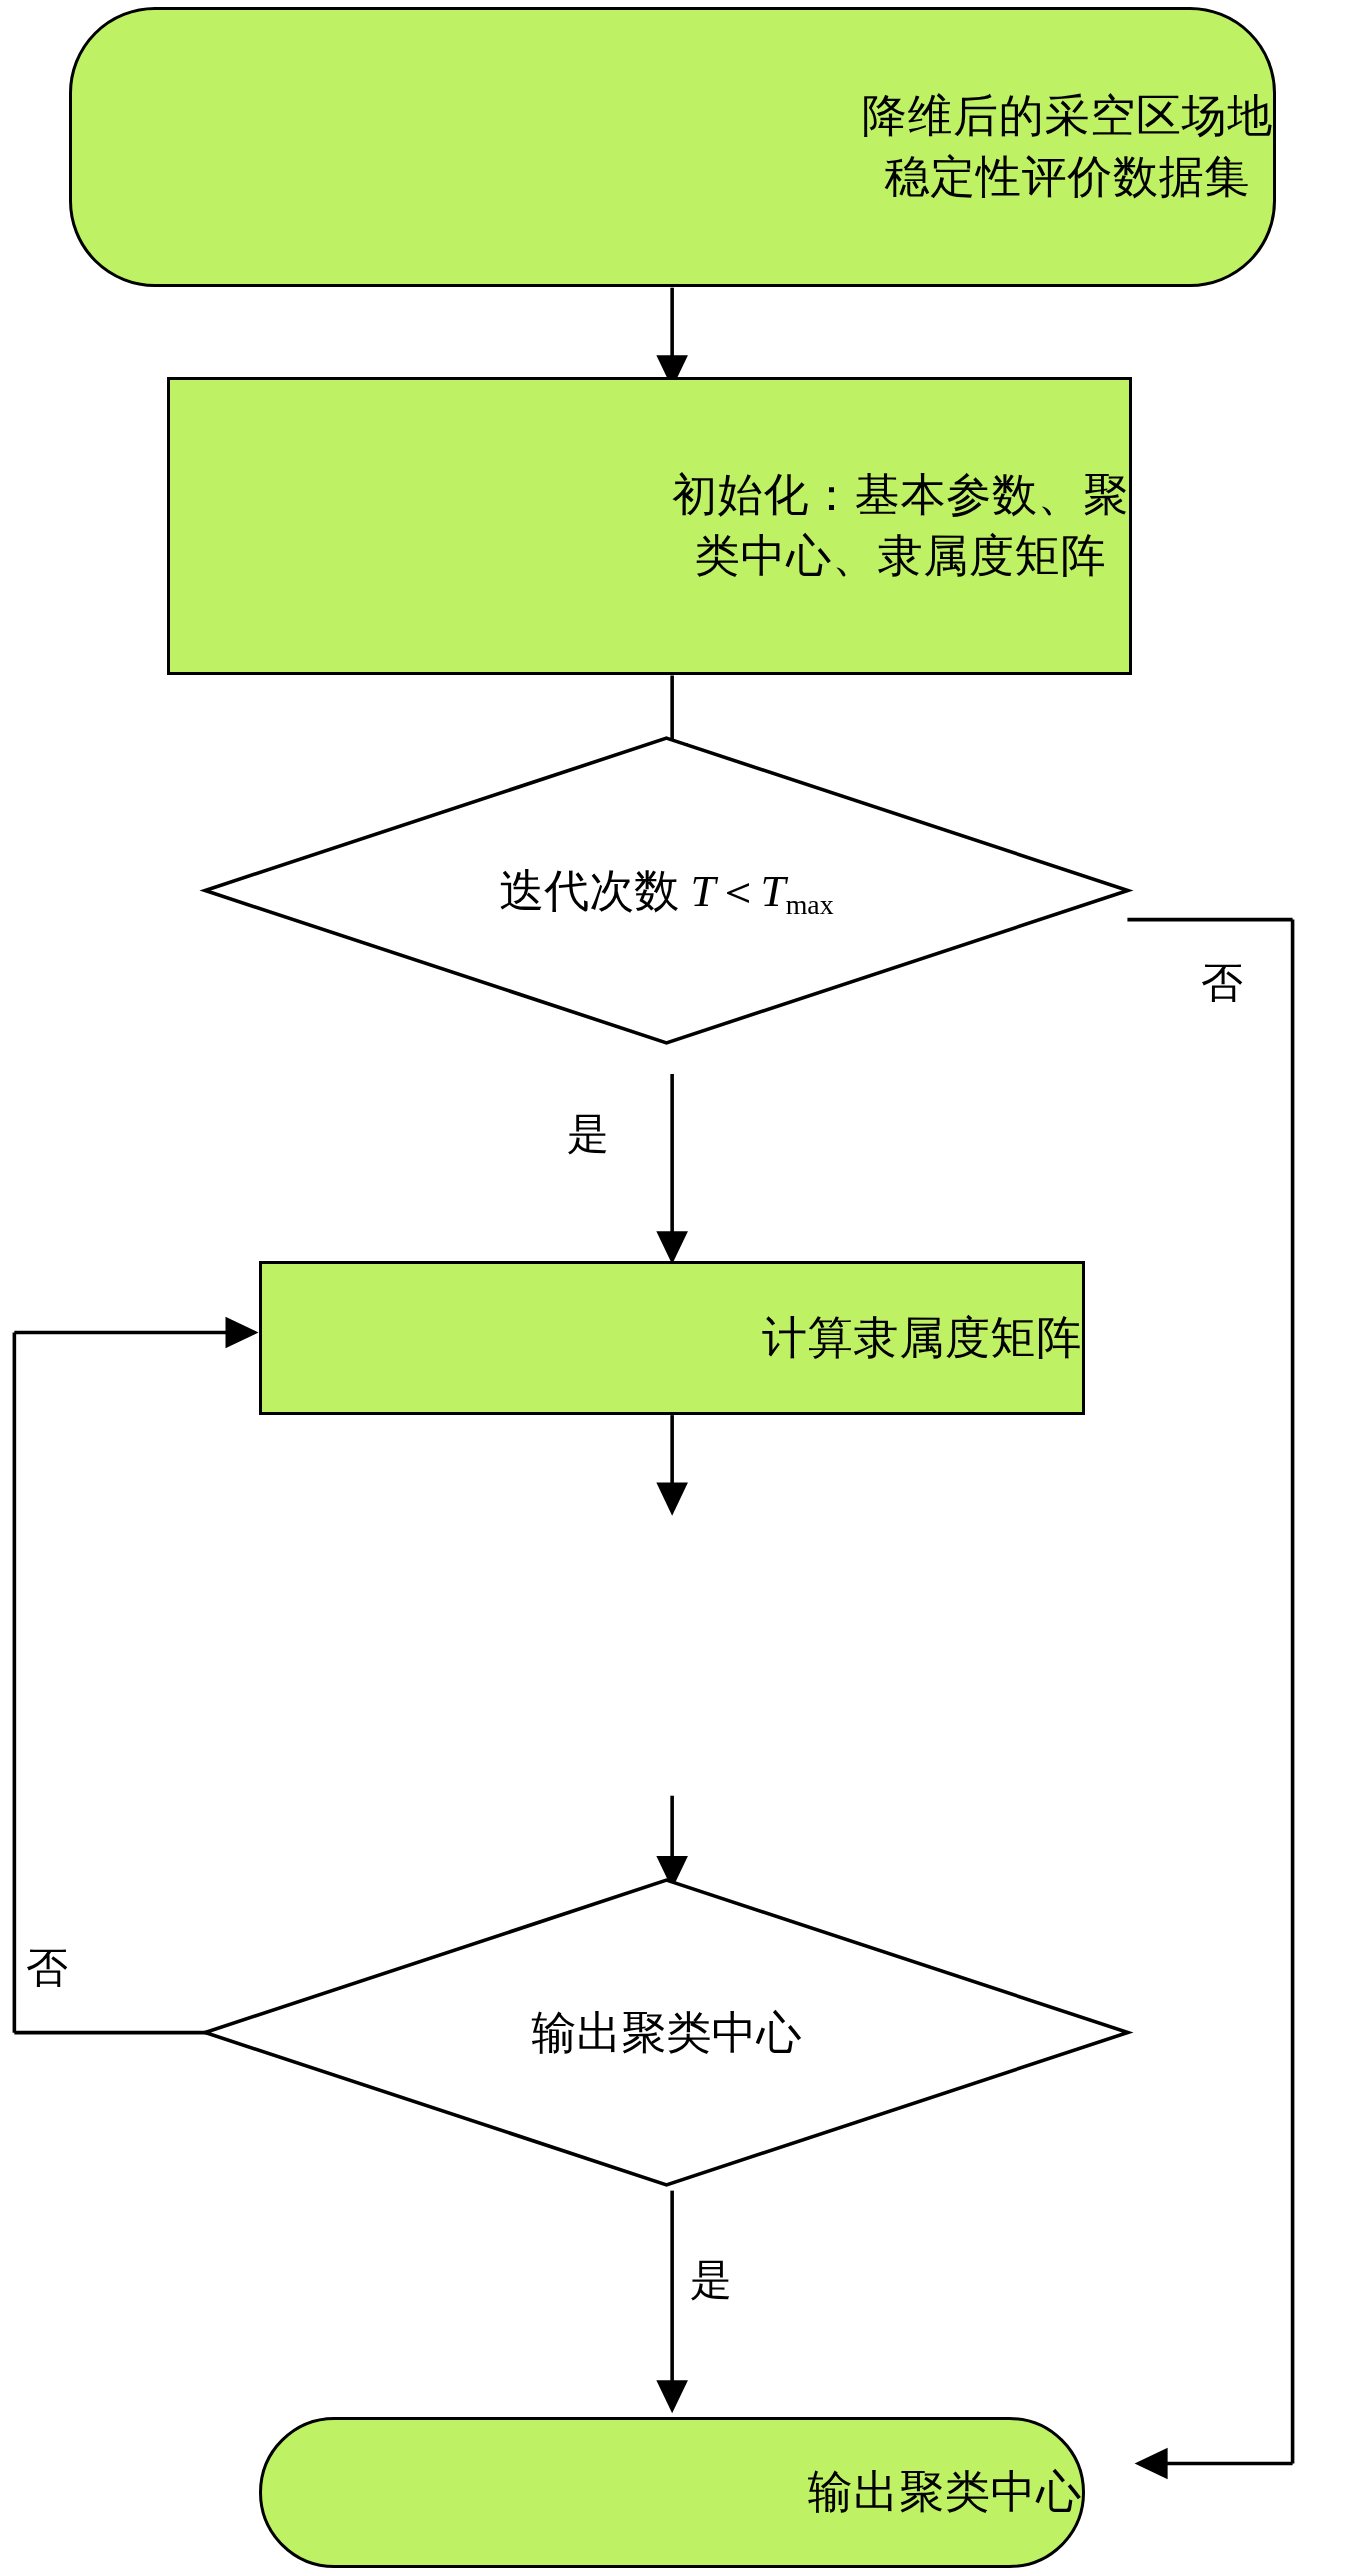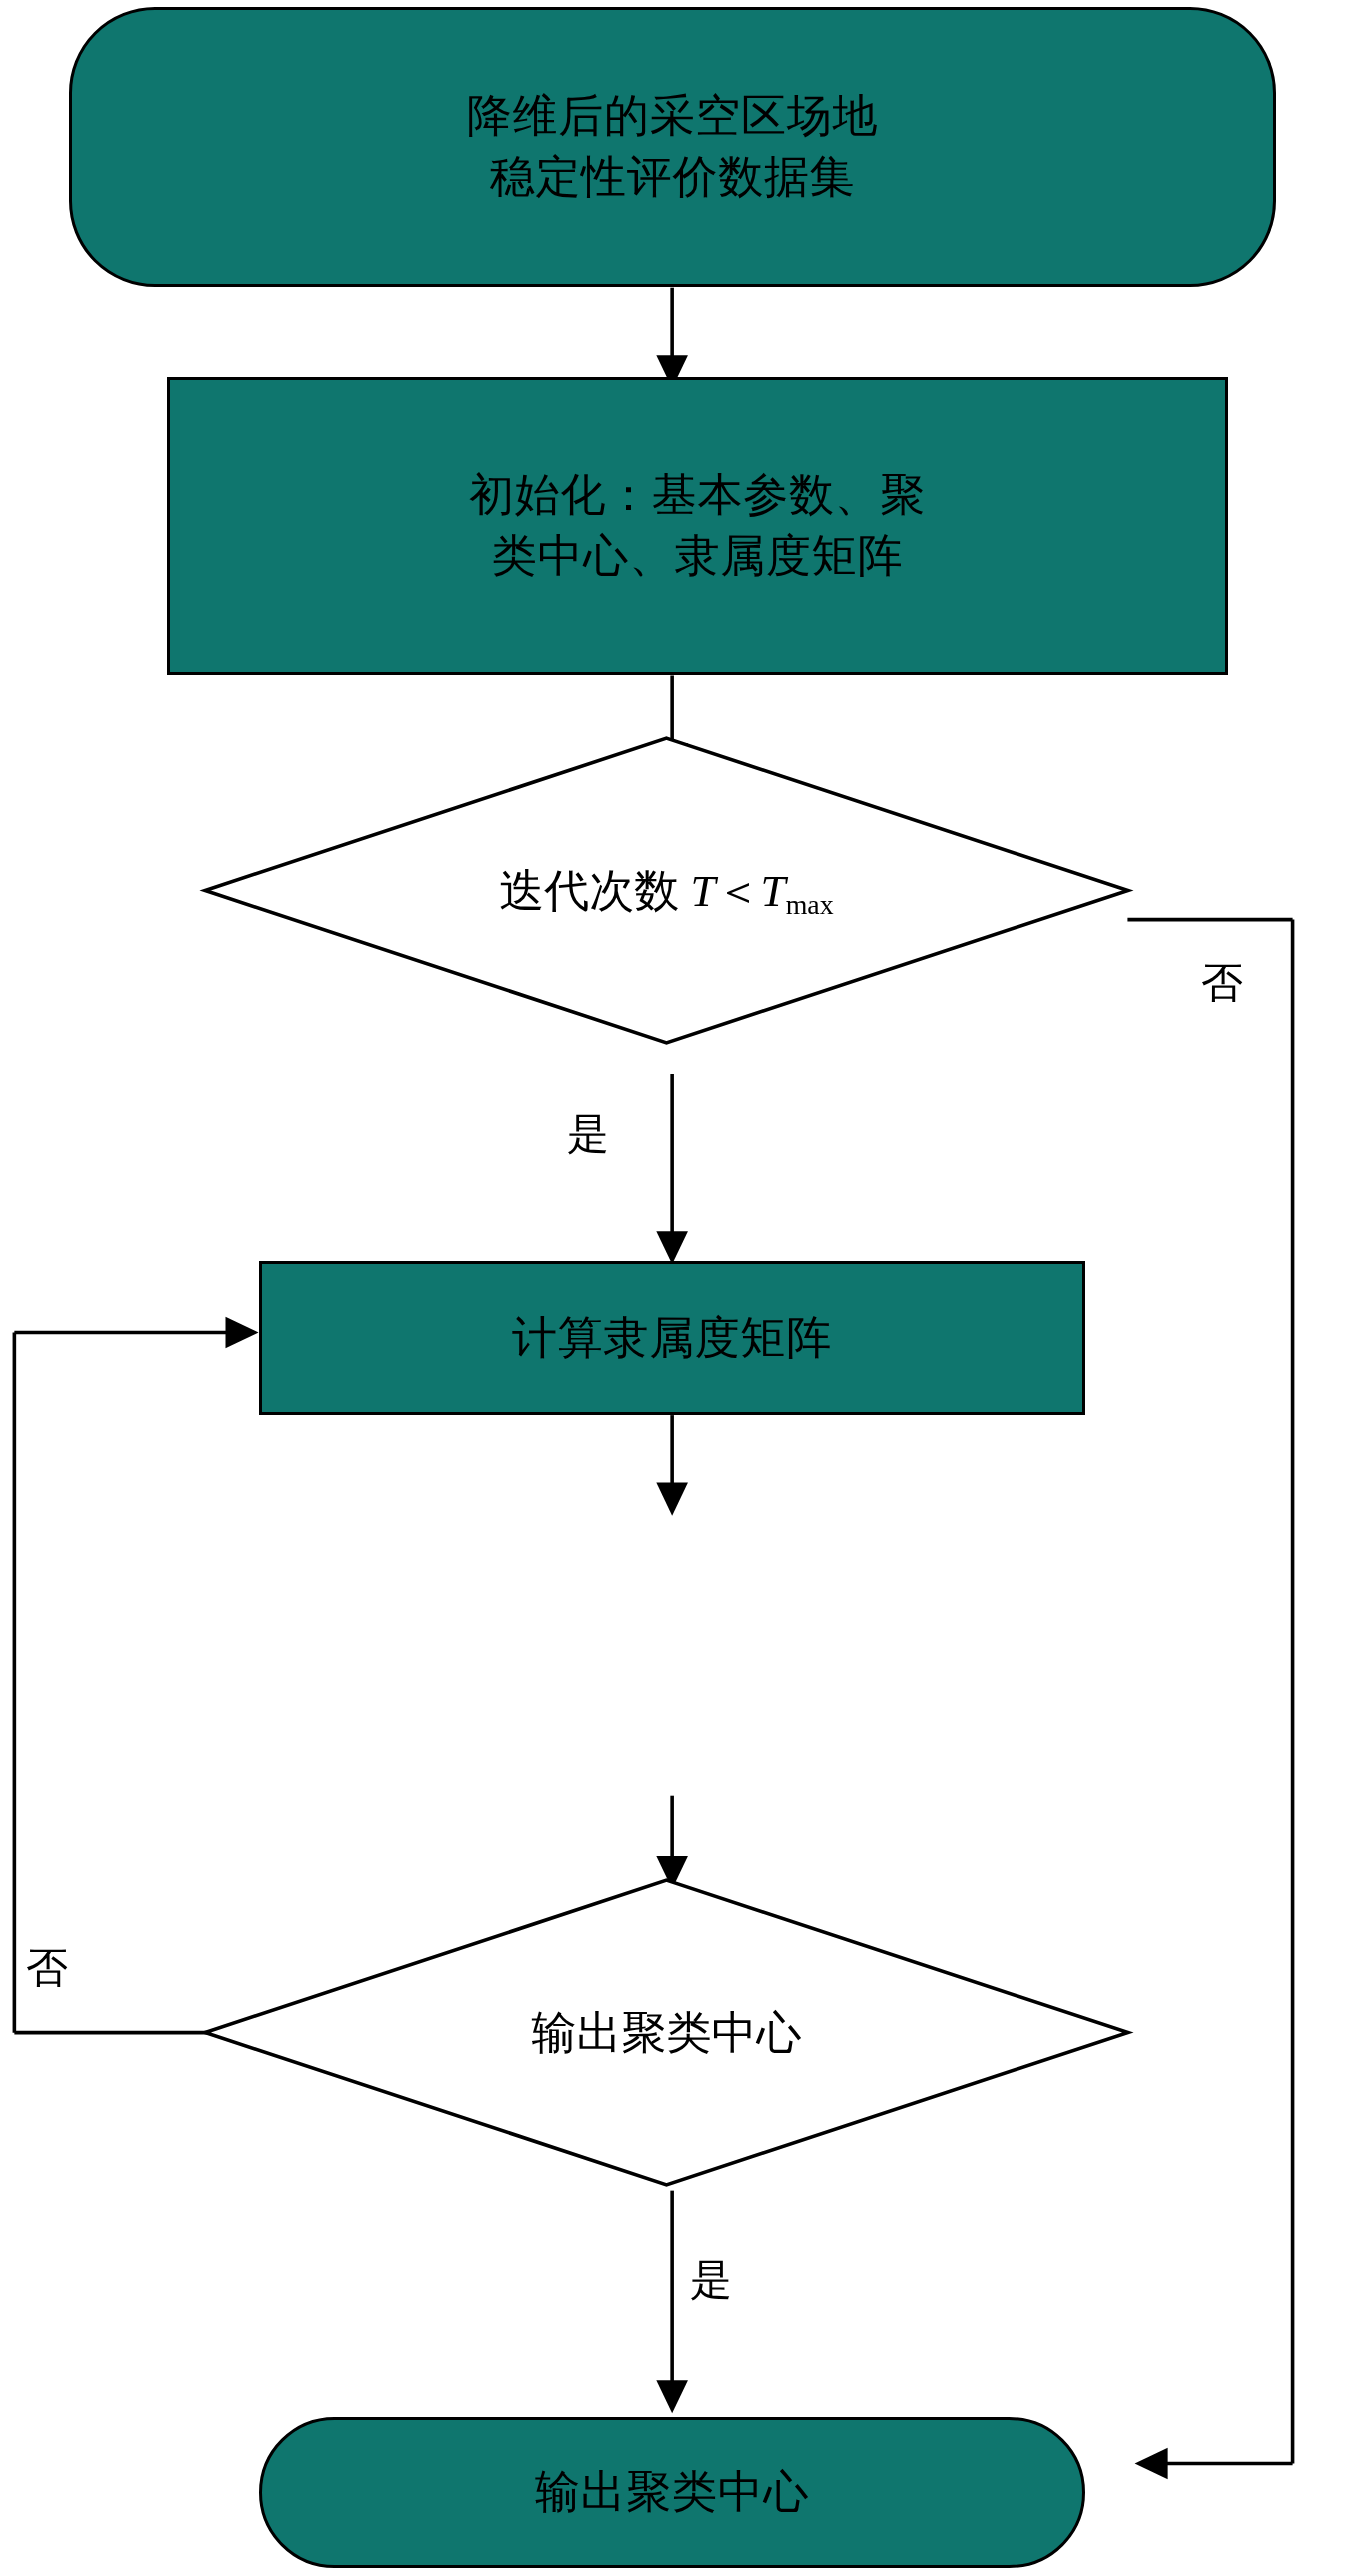--- a/index.html
+++ b/index.html
@@ -15,24 +15,24 @@
     position: relative;
     width: 1345px;
     height: 2576px;
     background: #ffffff;
     overflow: hidden;
   }
   .node {
     position: absolute;
     box-sizing: border-box;
     border: 3.6px solid #000000;
-    background: #0f766e;
+    background: #bef264;
     display: flex;
     align-items: center;
-    justify-content: center;
+    justify-content: flex-end;
     text-align: center;
     line-height: 1.35;
   }
   .terminator {
     border-radius: 86px;
   }
   .process { border-radius: 0; }
   .node .txt {
     display: block;
     white-space: pre-line;
@@ -124,21 +124,21 @@
       <polygon points="1580,3430 1626,3408 1626,3452"></polygon>
       <polygon points="360,1855 314,1833 314,1877"></polygon>
     </g>
   </svg>
 
   <div class="node terminator" style="left:69px; top:7.2px; width:1207px; height:280px;">
     <span class="txt">降维后的采空区场地
 稳定性评价数据集</span>
   </div>
 
-  <div class="node process" style="left:167px; top:377px; width:1061px; height:298px;">
+  <div class="node process" style="left:167px; top:377px; width:965px; height:298px;">
     <span class="txt">初始化：基本参数、聚
 类中心、隶属度矩阵</span>
   </div>
 
   <div class="diamond-wrap" style="left:203px; top:736px; width:927px; height:309px;">
     <svg width="927" height="309" viewBox="0 0 1290 430">
       <polygon points="645,3 1287,215 645,427 3,215" fill="#ffffff" stroke="#000000" stroke-width="5"></polygon>
     </svg>
     <div class="diamond-label">
       <span>迭代次数 </span><span class="mathvar">T</span><span>＜</span><span class="mathvar">T</span><span class="sub">max</span>

